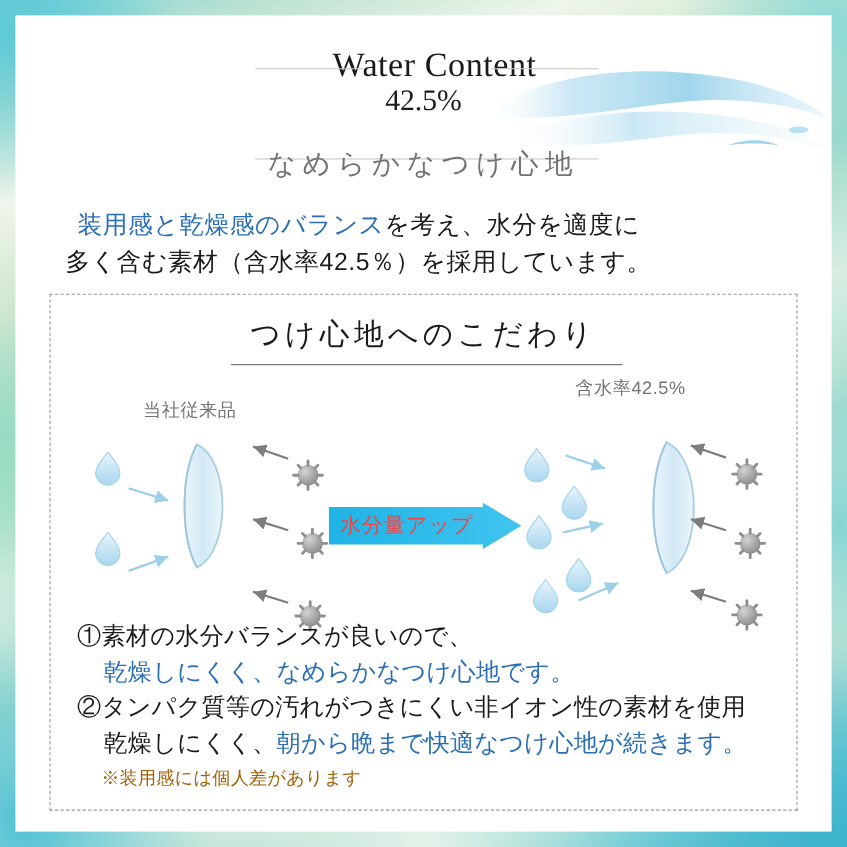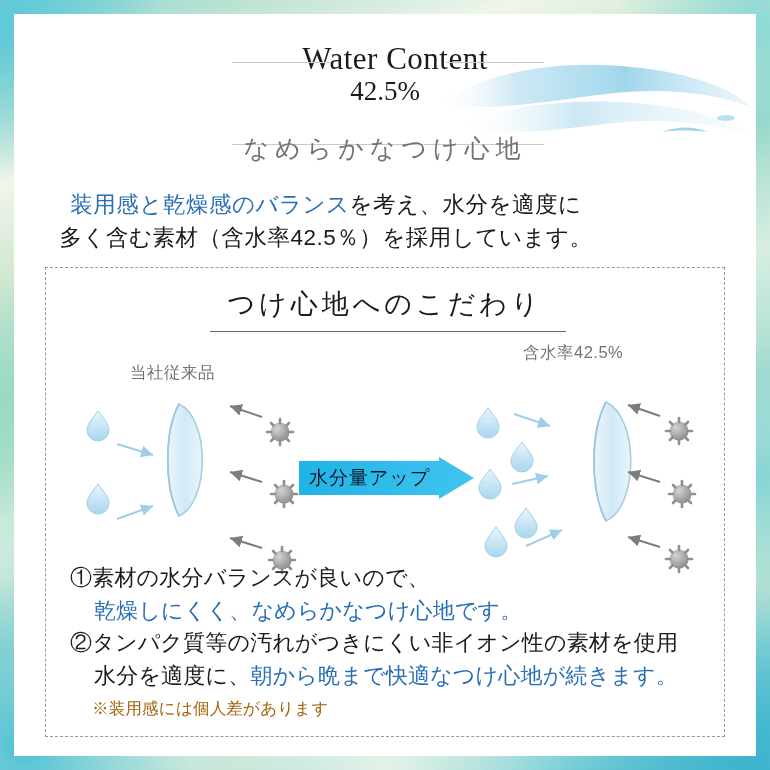--- a/index.html
+++ b/index.html
@@ -184,21 +184,21 @@
     left: 285px;
     top: 443px;
     width: 175px;
     height: 42px;
   }
   .arrow-banner .txt {
     position: absolute;
     left: 10px;
     top: 8px;
     font-size: 19px;
-    color: #0f172a;
+    color: #ef4444;
     letter-spacing: 1px;
     white-space: nowrap;
     font-family: Liberation Serif, serif;
   }
 
   
   .bullets {
     position: absolute;
     left: 56px;
     top: 548px;
@@ -426,18 +426,18 @@
         </defs>
         <path d="M0,4 L140,4 L140,0 L175,21 L140,42 L140,38 L0,38 Z" fill="url(#arrgrad)"></path>
       </svg>
       <div class="txt">水分量アップ</div>
     </div>
 
     <div class="bullets">
       <div class="b-line">①素材の水分バランスが良いので、</div>
       <div class="b-line b-indent blue">乾燥しにくく、なめらかなつけ心地です。</div>
       <div class="b-line">②タンパク質等の汚れがつきにくい非イオン性の素材を使用</div>
-      <div class="b-line b-indent"><span>水分を適度に、</span><span class="blue">朝から晩まで快適なつけ心地が続きます。</span></div>
+      <div class="b-line b-indent"><span>乾燥しにくく、</span><span class="blue">朝から晩まで快適なつけ心地が続きます。</span></div>
       <div class="note">※装用感には個人差があります</div>
     </div>
 
   </div>
 </div>
 
 </body></html>

